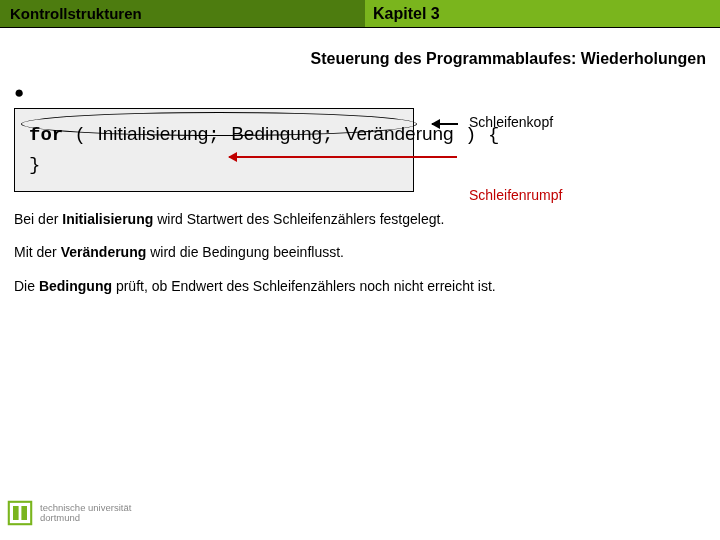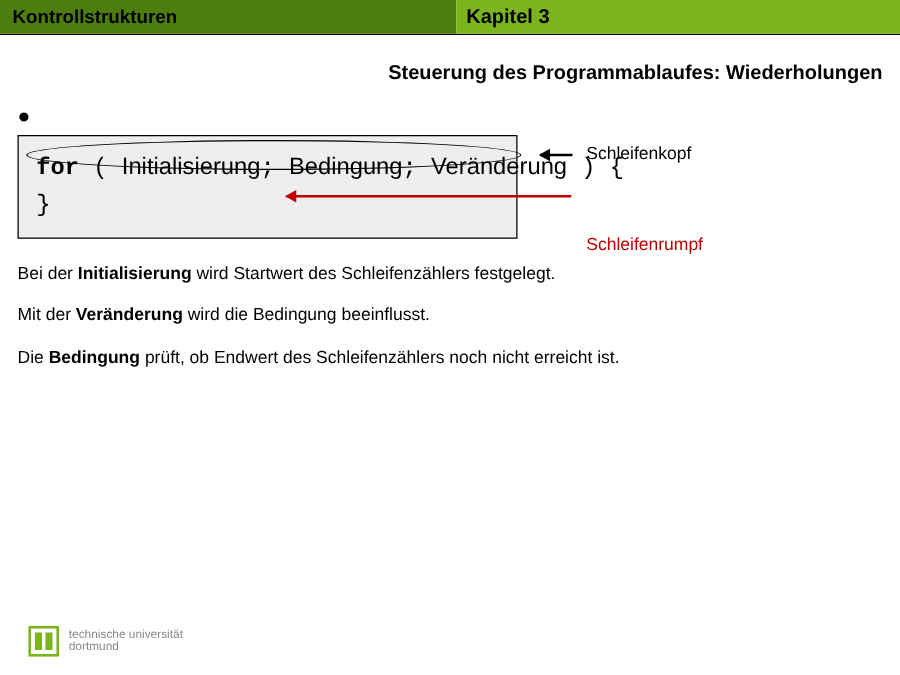--- a/index.html
+++ b/index.html
@@ -116,21 +116,21 @@
     font-size: 14px;
     line-height: 1.4;
   }
   .paras p { margin-bottom: 14px; }
   .footer {
     position: absolute;
     bottom: 0; left: 0; right: 0;
     height: 48px;
     display: flex;
     align-items: center;
-    padding: 0 14px 6px 21px;
+    padding: 0 14px 6px 6px;
   }
   .logo {
     display: flex;
     align-items: center;
     gap: 6px;
   }
   .logo-mark {
     width: 28px; height: 28px;
     position: relative;
   }

